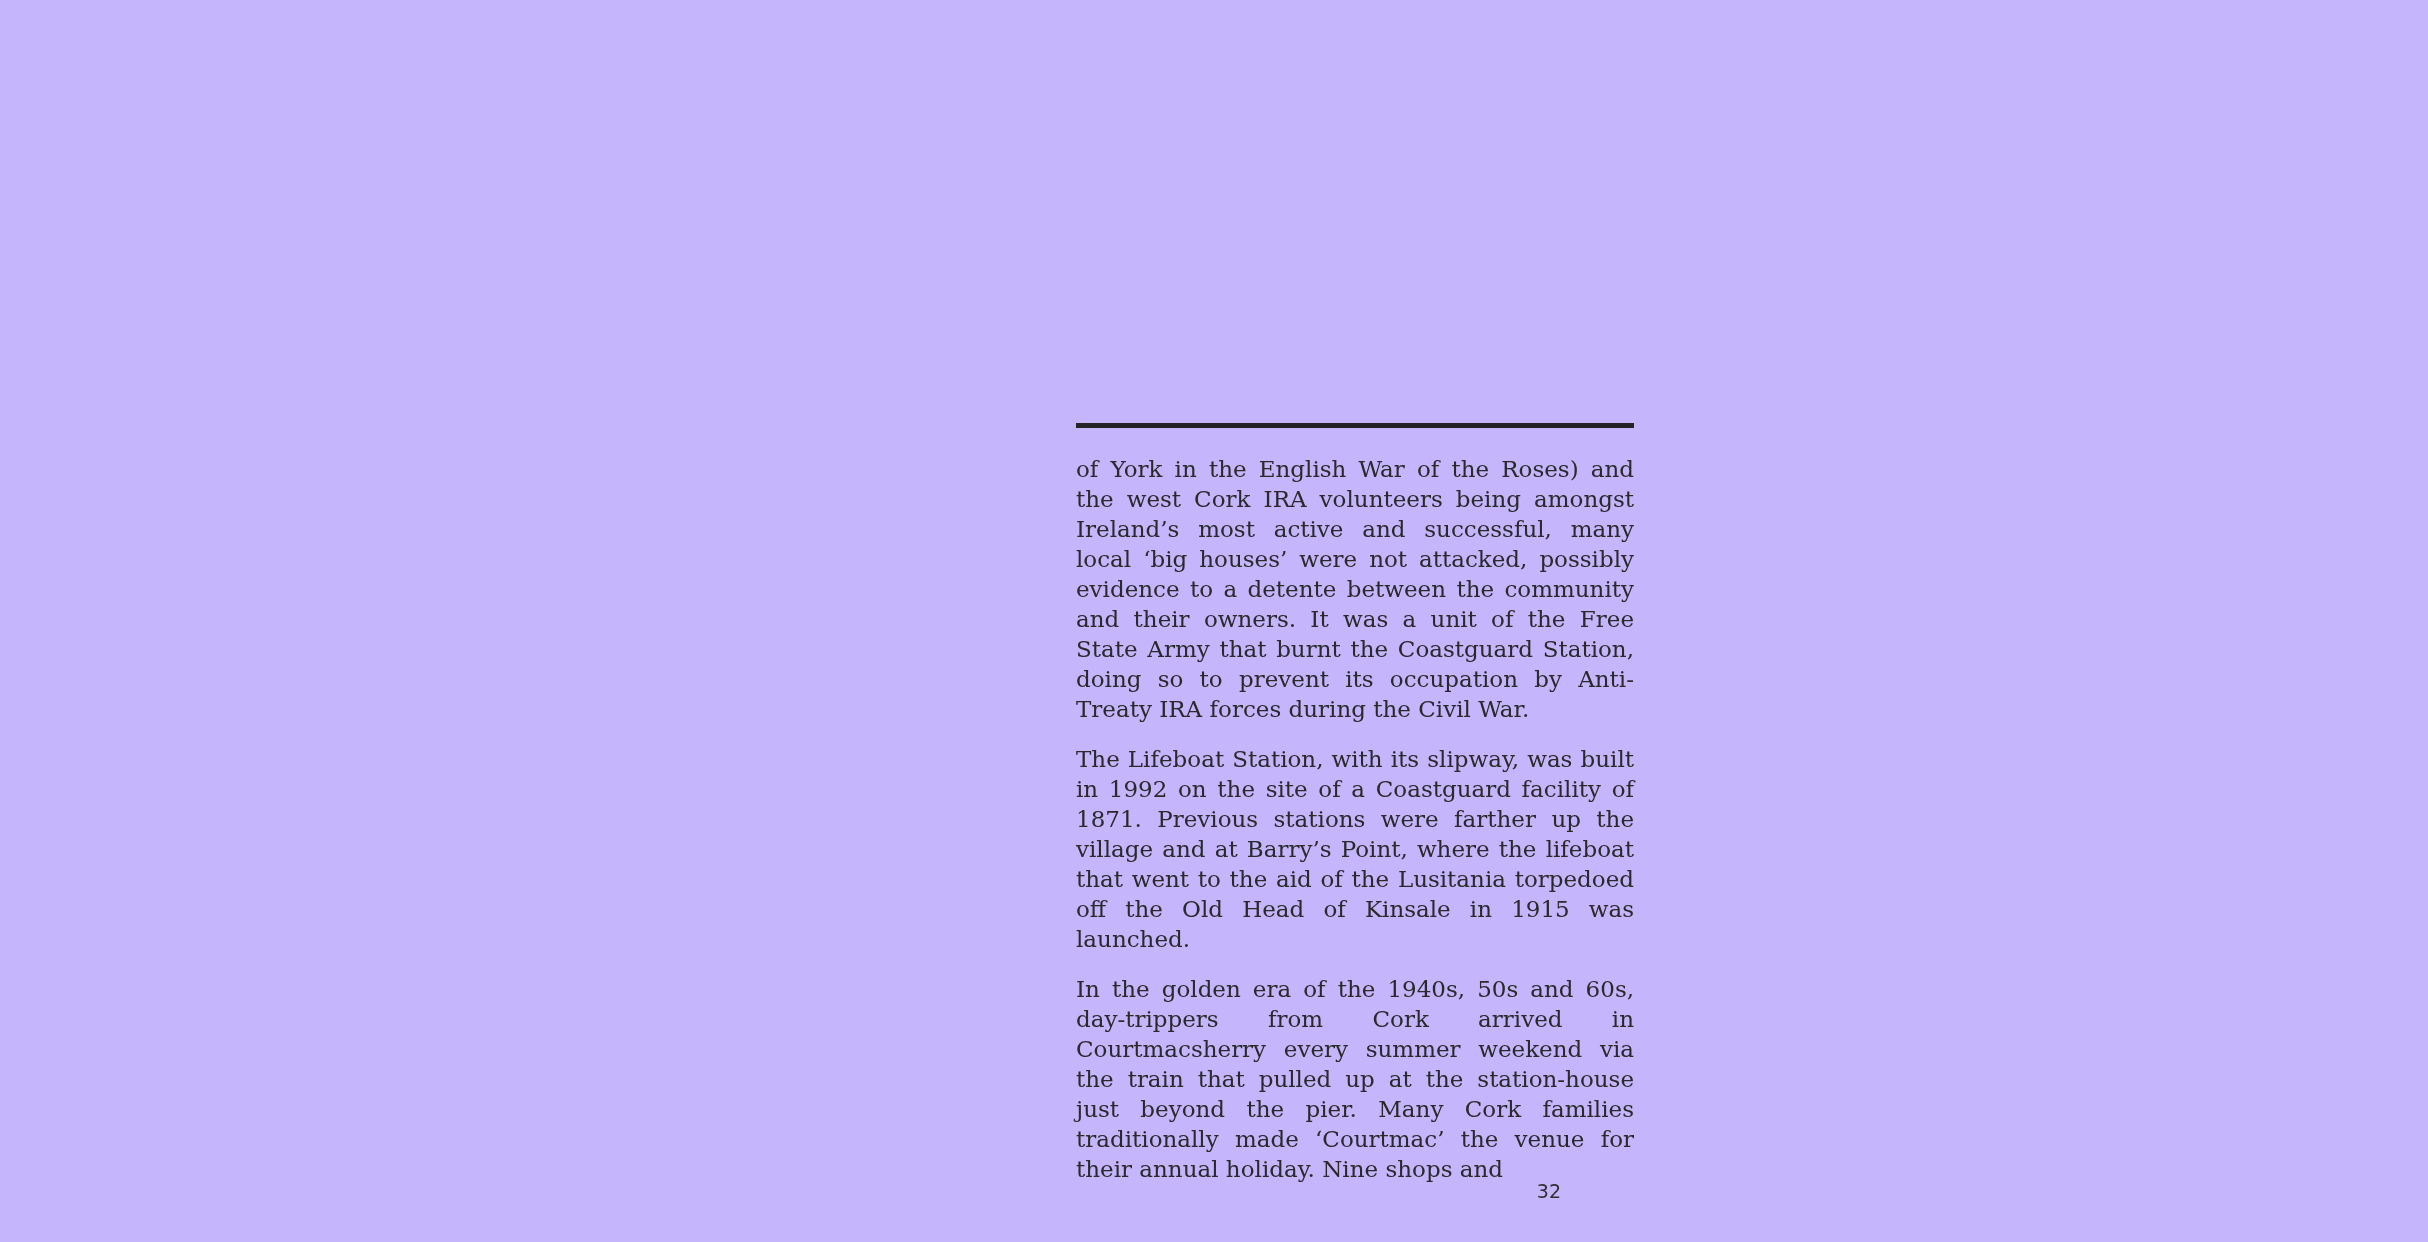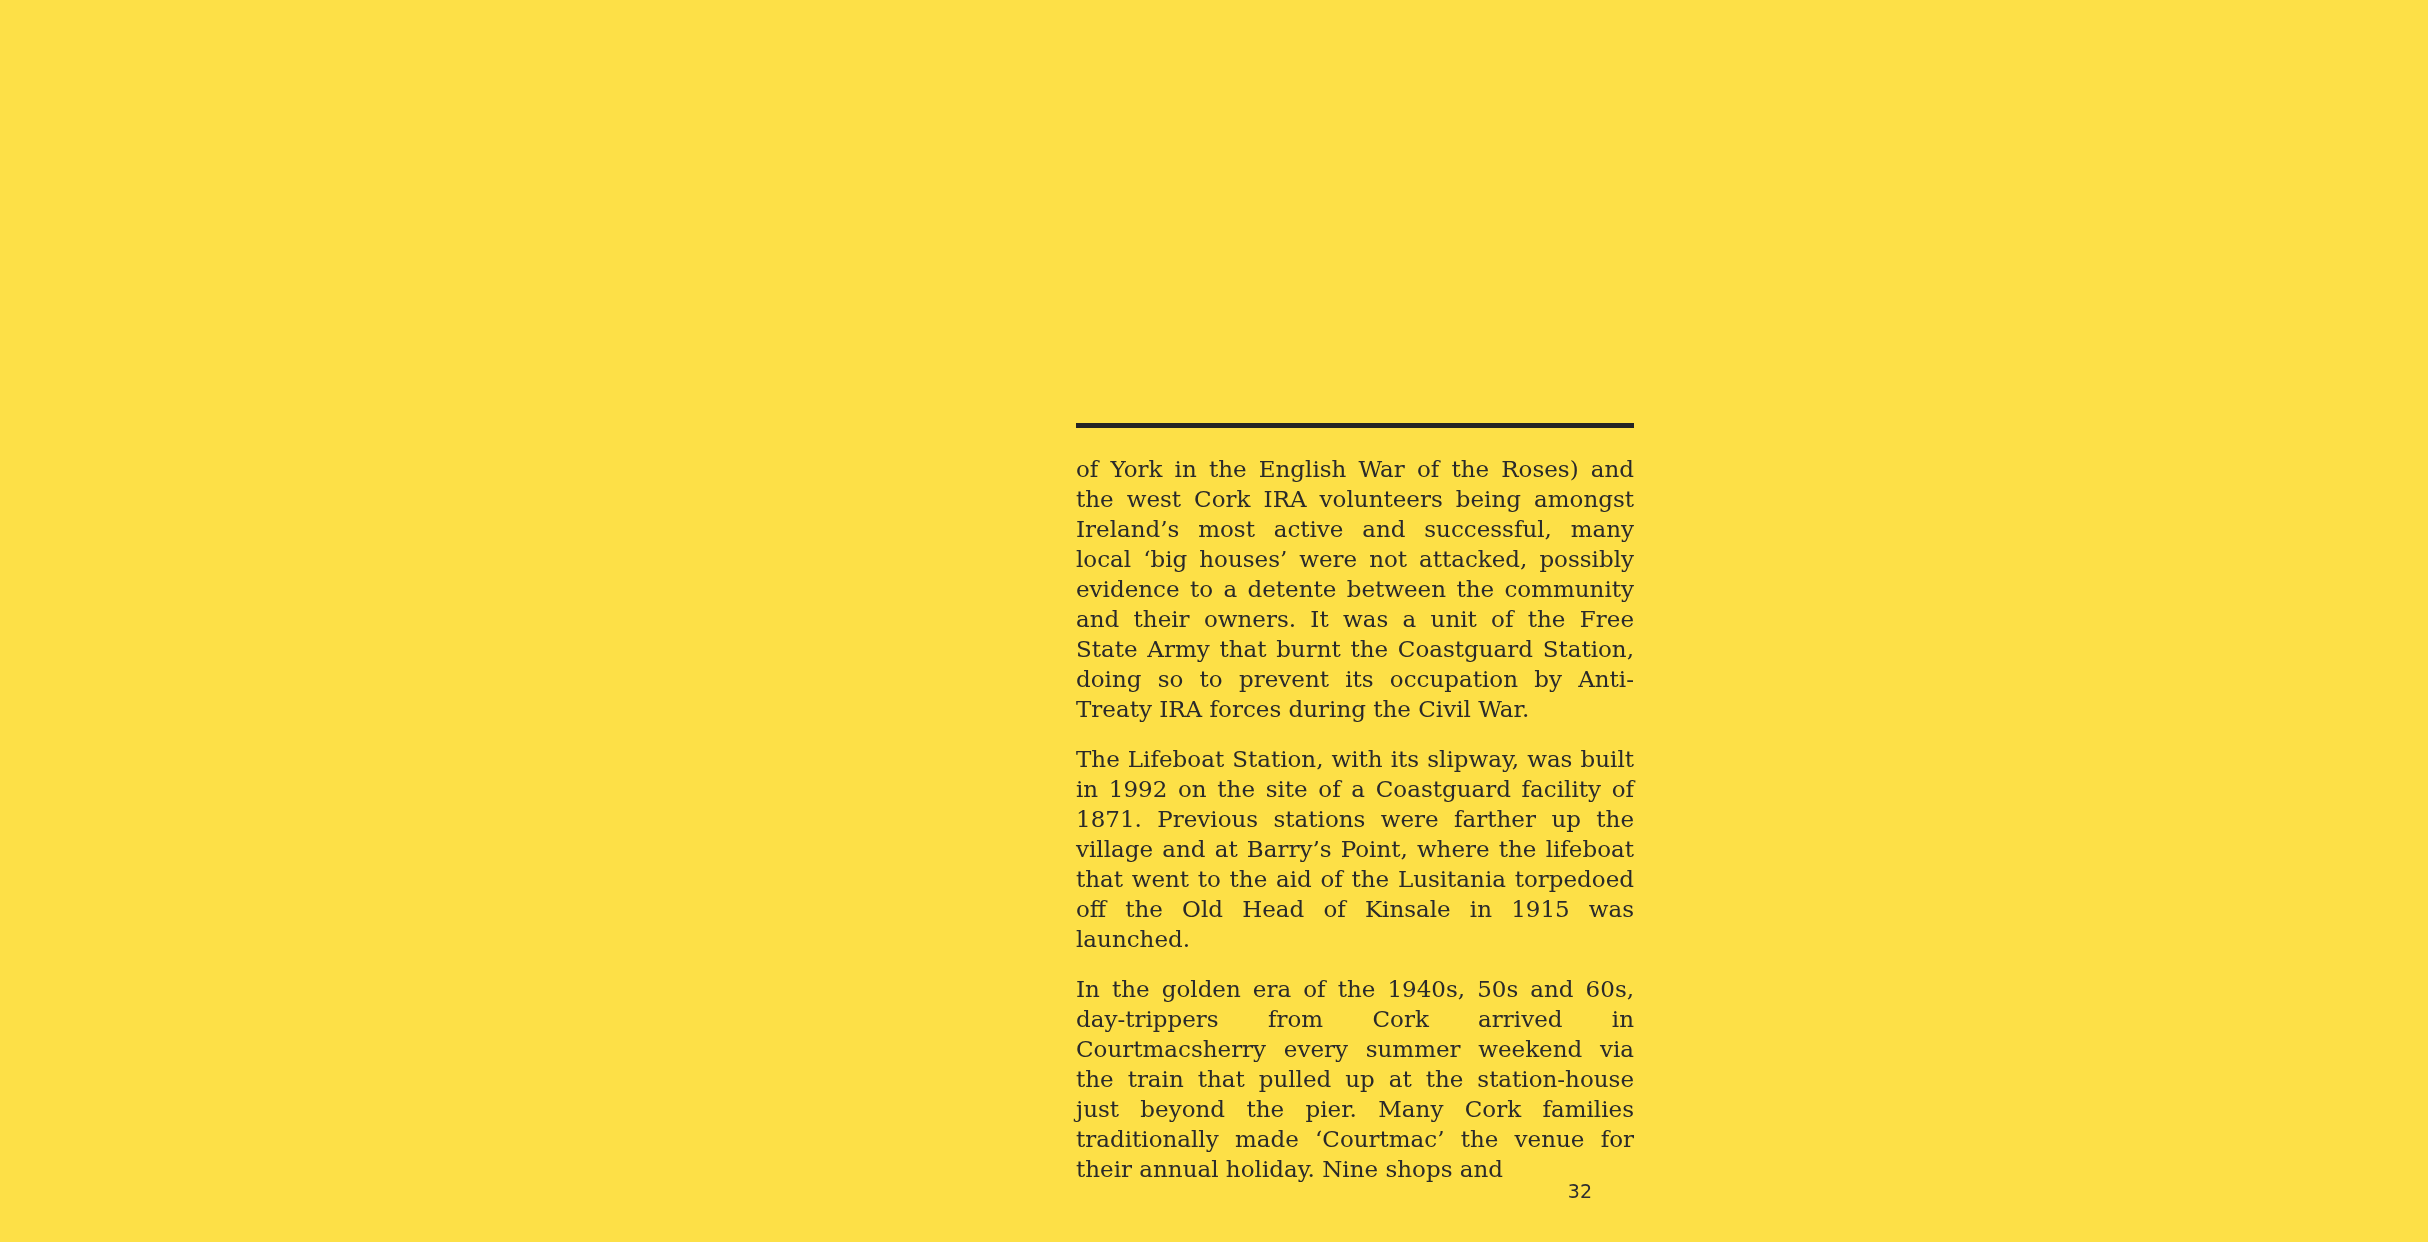--- a/index.html
+++ b/index.html
@@ -4,21 +4,21 @@
 <style>
   html, body {
     margin: 0;
     padding: 0;
     background: #ffffff;
   }
   .canvas {
     position: relative;
     width: 2428px;
     height: 1242px;
-    background: #fde047;
+    background: #c4b5fd;
     overflow: hidden;
     font-family: "DejaVu Serif", serif;
   }
   .text-column {
     position: absolute;
     left: 1076px;
     top: 423px;
     width: 558px;
   }
   .top-rule {
@@ -34,21 +34,21 @@
     line-height: 30px;
     color: #2a2a2a;
     text-align: justify;
     text-justify: inter-word;
   }
   .para:last-child {
     margin-bottom: 18px;
   }
   .page-number {
     position: absolute;
-    left: 1044px;
+    left: 1013px;
     top: 1180px;
     width: 548px;
     text-align: right;
     font-family: "DejaVu Sans", sans-serif;
     font-size: 19px;
     line-height: 22px;
     color: #2f2f2f;
   }
 </style>
 </head>

